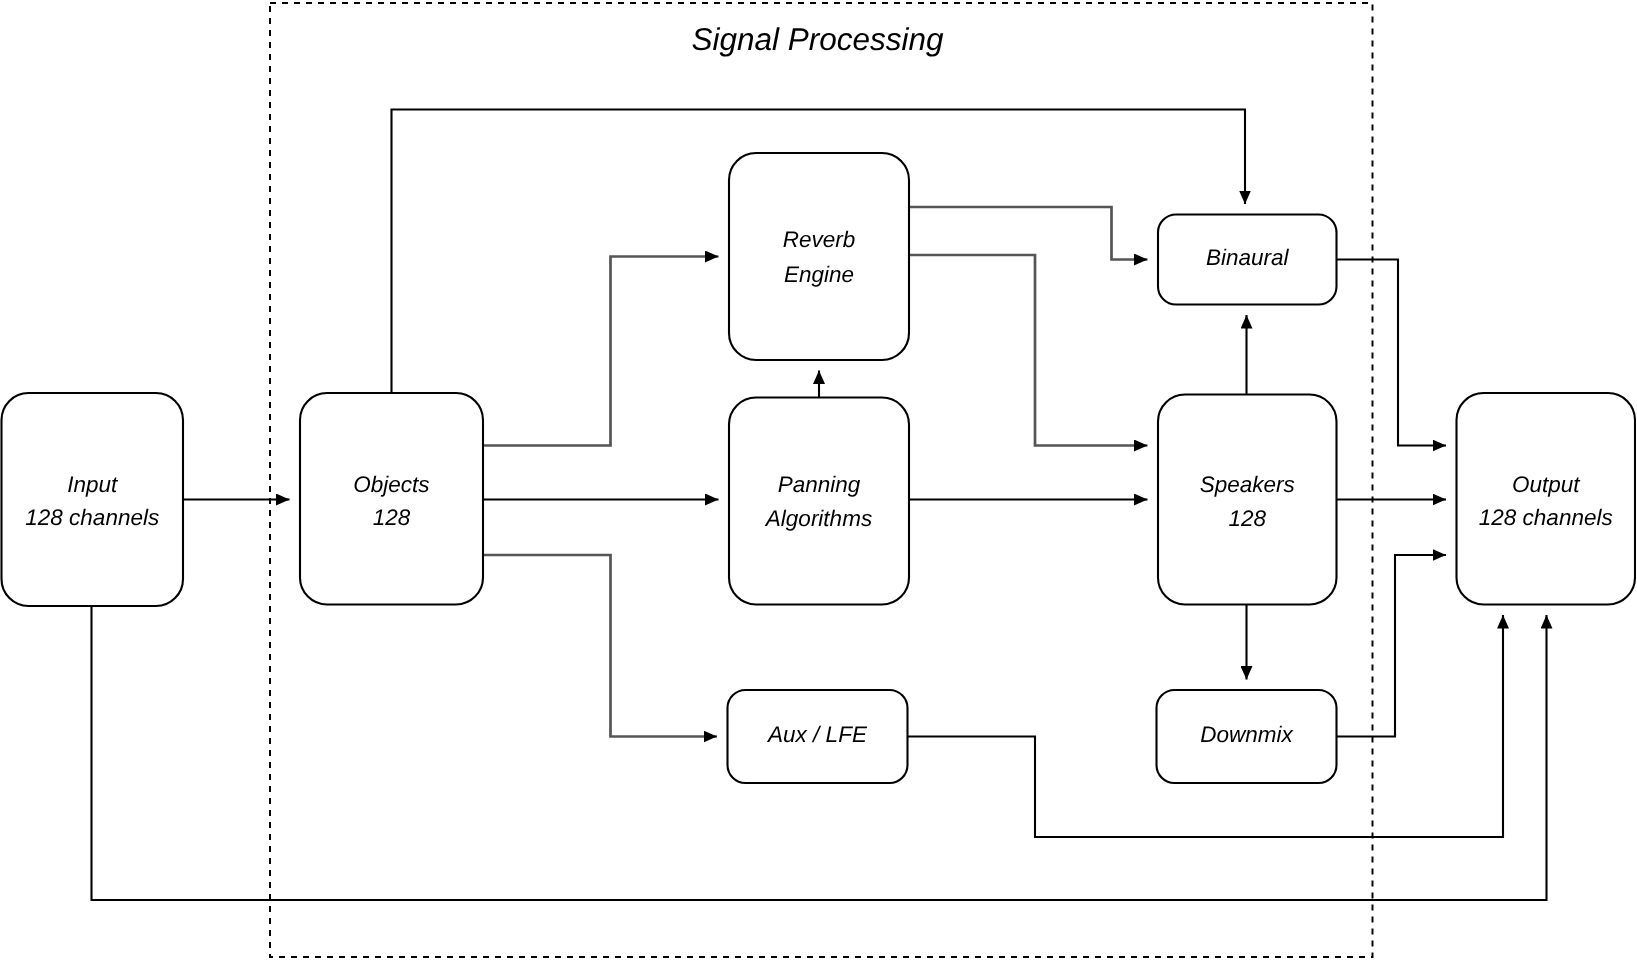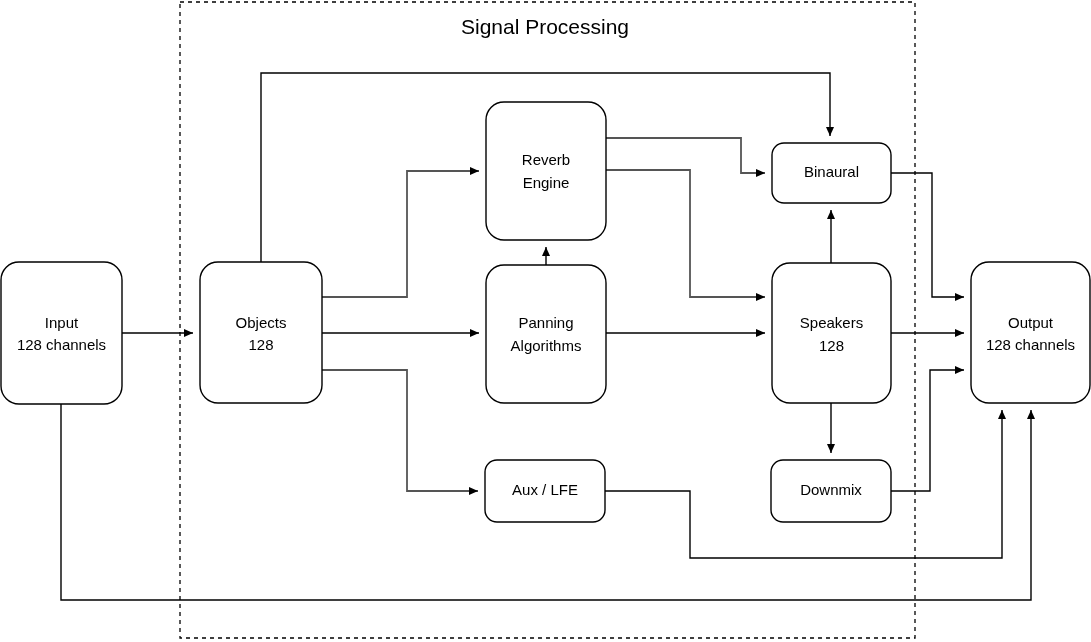--- a/index.html
+++ b/index.html
@@ -10,20 +10,21 @@
   body {
     font-family: "Liberation Sans", sans-serif;
     width: 1091px;
     height: 642px;
     overflow: hidden;
   }
   #diagram-root {
     position: relative;
     width: 1009px;
     height: 642px;
+    font-style: italic;
   }
   svg.canvas {
     position: absolute;
     top: 0; left: 0;
     width: 1091px;
     height: 642px;
   }
   .node-rect {
     fill: #ffffff;
     stroke: #000000;

